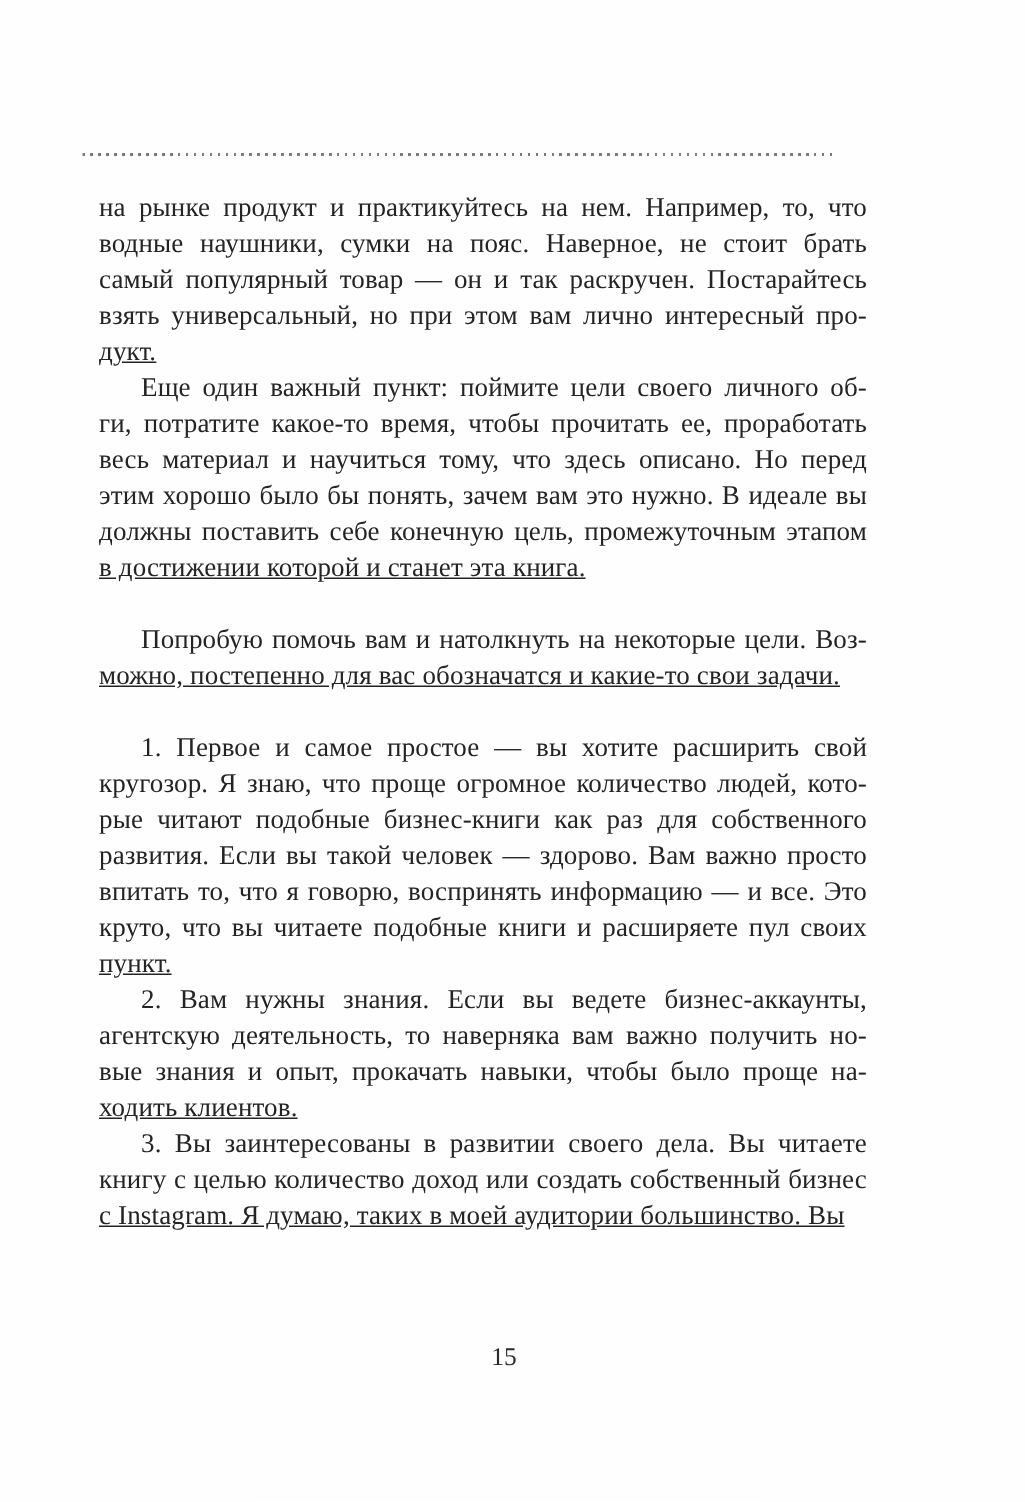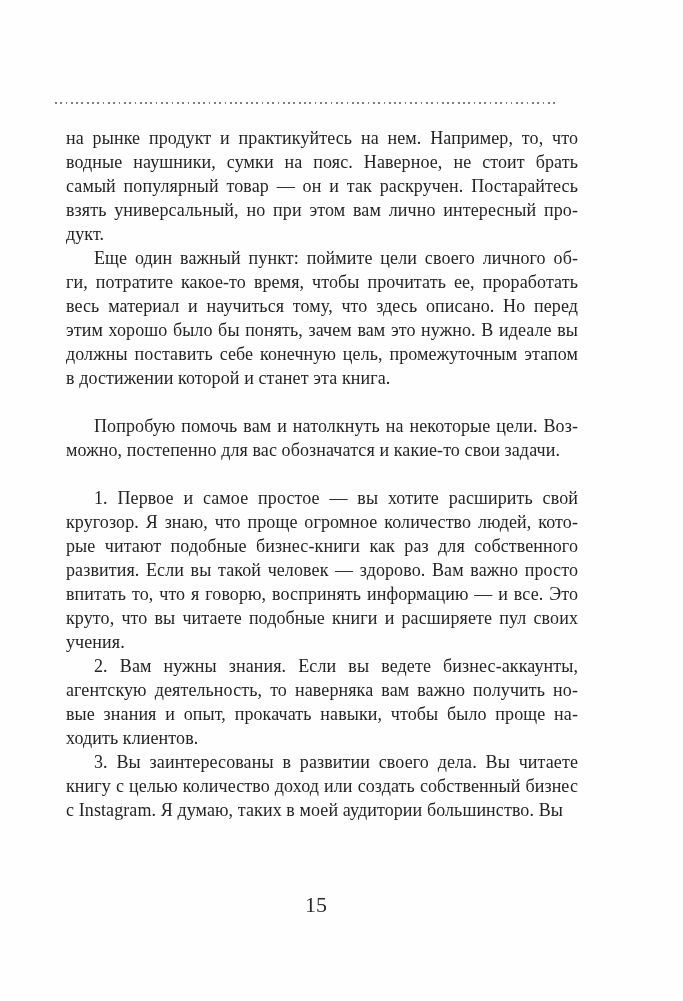--- a/index.html
+++ b/index.html
@@ -34,30 +34,30 @@
     letter-spacing: 0.1px;
   }
   .para { margin: 0; }
   .para.gap { margin-top: 24px; }
   .line {
     text-align: justify;
     text-align-last: justify;
     white-space: nowrap; 
   }
   .line { white-space: normal; }
-  .line.final { text-align-last: left; }
+  .line.final { text-align-last: left; text-decoration: underline; }
   .line.indent { text-indent: 28px; }
   .b { font-weight: normal; }
   .page-number {
     position: absolute;
     top: 894px;
-    left: 60px;
+    left: 80px;
     width: 512px;
     text-align: center;
-    font-size: 22px;
+    font-size: 17px;
     line-height: 22px;
     color: #2a2a2a;
   }
 </style>
 </head>
 <body>
 
 <div id="book-page">
   <div class="header-rule"></div>
   <div class="text-block">
@@ -80,21 +80,21 @@
         <div class="line indent"><span>Попробую помочь вам и натолкнуть на некоторые цели. Воз-</span></div>
         <div class="line final"><span>можно, постепенно для вас обозначатся и какие-то свои задачи.</span></div>
       </div>
       <div class="para gap">
         <div class="line indent"><span>1. Первое и самое простое — </span><span class="b">вы хотите расширить свой</span></div>
         <div class="line"><span class="b">кругозор.</span><span> Я знаю, что проще огромное количество людей, кото-</span></div>
         <div class="line"><span>рые читают подобные бизнес-книги как раз для собственного</span></div>
         <div class="line"><span>развития. Если вы такой человек — здорово. Вам важно просто</span></div>
         <div class="line"><span>впитать то, что я говорю, воспринять информацию — и все. Это</span></div>
         <div class="line"><span>круто, что вы читаете подобные книги и расширяете пул своих</span></div>
-        <div class="line final"><span>учения.</span></div>
+        <div class="line final"><span>пункт.</span></div>
       </div>
       <div class="para">
         <div class="line indent"><span>2. </span><span class="b">Вам нужны знания.</span><span> Если вы ведете бизнес-аккаунты,</span></div>
         <div class="line"><span>агентскую деятельность, то наверняка вам важно получить но-</span></div>
         <div class="line"><span>вые знания и опыт, прокачать навыки, чтобы было проще на-</span></div>
         <div class="line final"><span>ходить клиентов.</span></div>
       </div>
       <div class="para">
         <div class="line indent"><span>3. </span><span class="b">Вы заинтересованы в развитии своего дела.</span><span> Вы читаете</span></div>
         <div class="line"><span>книгу с целью количество доход или создать собственный бизнес</span></div>

